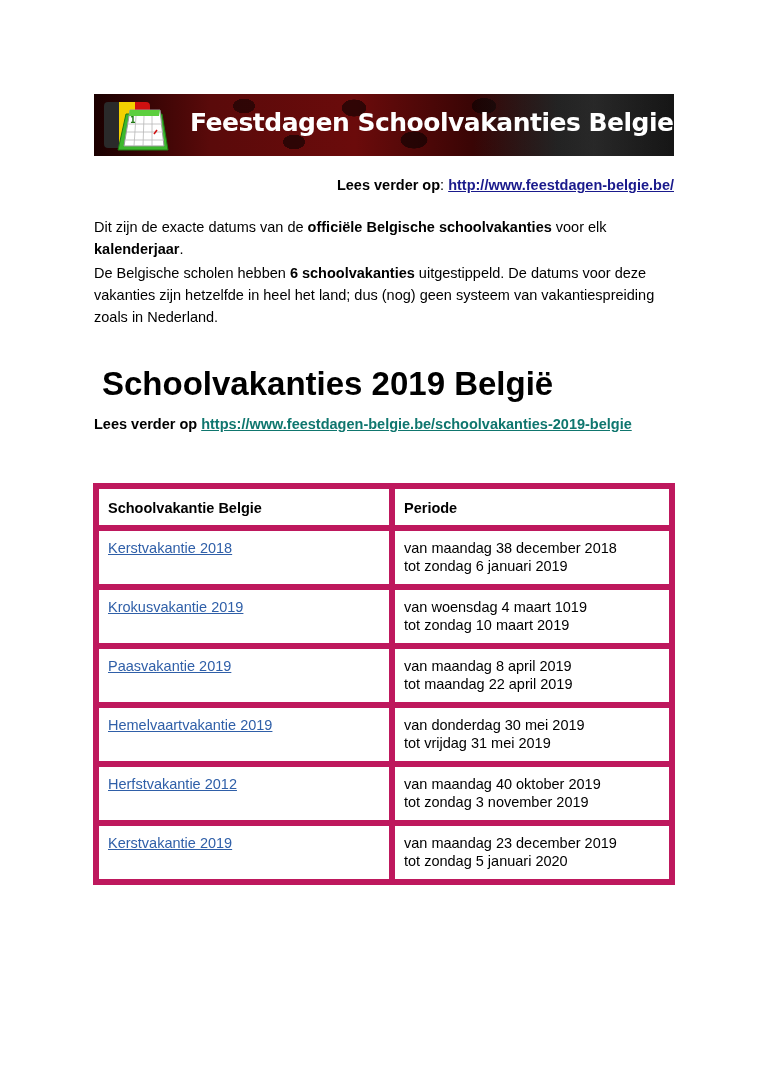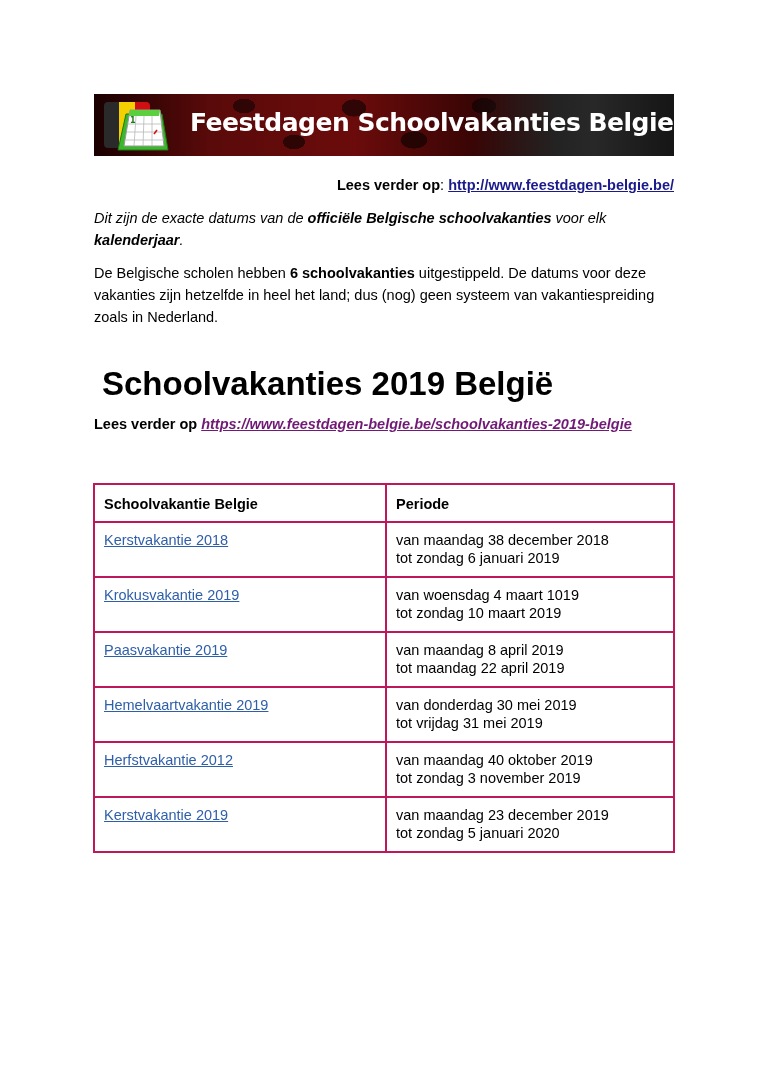--- a/index.html
+++ b/index.html
@@ -19,26 +19,26 @@
             background: linear-gradient(90deg, transparent, rgba(120,120,120,0.25) 60%, rgba(60,60,60,0.3)); }
   .flag { position: absolute; left: 10px; top: 8px; width: 46px; height: 46px; border-radius: 4px; overflow: hidden; display: flex; }
   .flag span { flex: 1; }
   .cal { position: absolute; left: 18px; top: 6px; }
   .banner-title { position: absolute; left: 96px; top: 14px; font-size: 25px; font-weight: bold;
             color: #fff; font-family: "DejaVu Sans", sans-serif; letter-spacing: -0.5px; z-index: 2; }
 
   .p { position: absolute; left: 94px; font-size: 14.5px; line-height: 22px; width: 580px; }
   .p b { font-weight: bold; }
   .link-dark { color: #1a1a8c; text-decoration: underline; font-weight: bold; }
-  .link-blue { color: #701a75; text-decoration: underline; font-weight: bold; font-style: italic; }
+  .link-blue { color: #0f766e; text-decoration: underline; font-weight: bold; }
 
   h1 { position: absolute; left: 94px; top: 357px; margin: 8px; font-size: 33px; font-weight: bold; }
 
   table.vac { position: absolute; left: 93px; top: 483px; width: 582px; border-collapse: collapse; font-size: 14.5px; }
-  table.vac td, table.vac th { border: 2px solid #be185d; vertical-align: top; padding: 8px 9px; text-align: left; line-height: 18px; }
+  table.vac td, table.vac th { border: 6px solid #be185d; vertical-align: top; padding: 8px 9px; text-align: left; line-height: 18px; }
   table.vac th { font-weight: bold; height: 19px; padding-top: 10px; padding-bottom: 7px; }
   table.vac td { height: 37px; margin-top: 20px; }
   table.vac td.c1 { width: 272px; }
   .tlink { color: #2f5fa8; text-decoration: underline; }
 </style>
 </head>
 <body>
 
 <div class="banner">
   <div class="flag">
@@ -62,21 +62,21 @@
     <path d="M42 34 l3 -4" stroke="#d01010" stroke-width="1.5"></path>
   </svg>
   <div class="banner-title">Feestdagen Schoolvakanties Belgie</div>
 </div>
 
 <div class="p" style="top:174px;text-align:right;">
   <b>Lees verder op</b><span>:</span>
   <a class="link-dark">http://www.feestdagen-belgie.be/</a>
 </div>
 
-<div class="p" style="top:207px;font-style:italic;">
+<div class="p" style="top:216px;">
   <span>Dit zijn de exacte datums van de </span><b>officiële Belgische schoolvakanties</b><span> voor elk </span><b>kalenderjaar</b><span>.</span>
 </div>
 
 <div class="p" style="top:262px;">
   <span>De Belgische scholen hebben </span><b>6 schoolvakanties</b><span> uitgestippeld. De datums voor deze vakanties zijn hetzelfde in heel het land; dus (nog) geen systeem van vakantiespreiding zoals in Nederland.</span>
 </div>
 
 <h1>Schoolvakanties 2019 België</h1>
 
 <div class="p" style="top:413px;">

